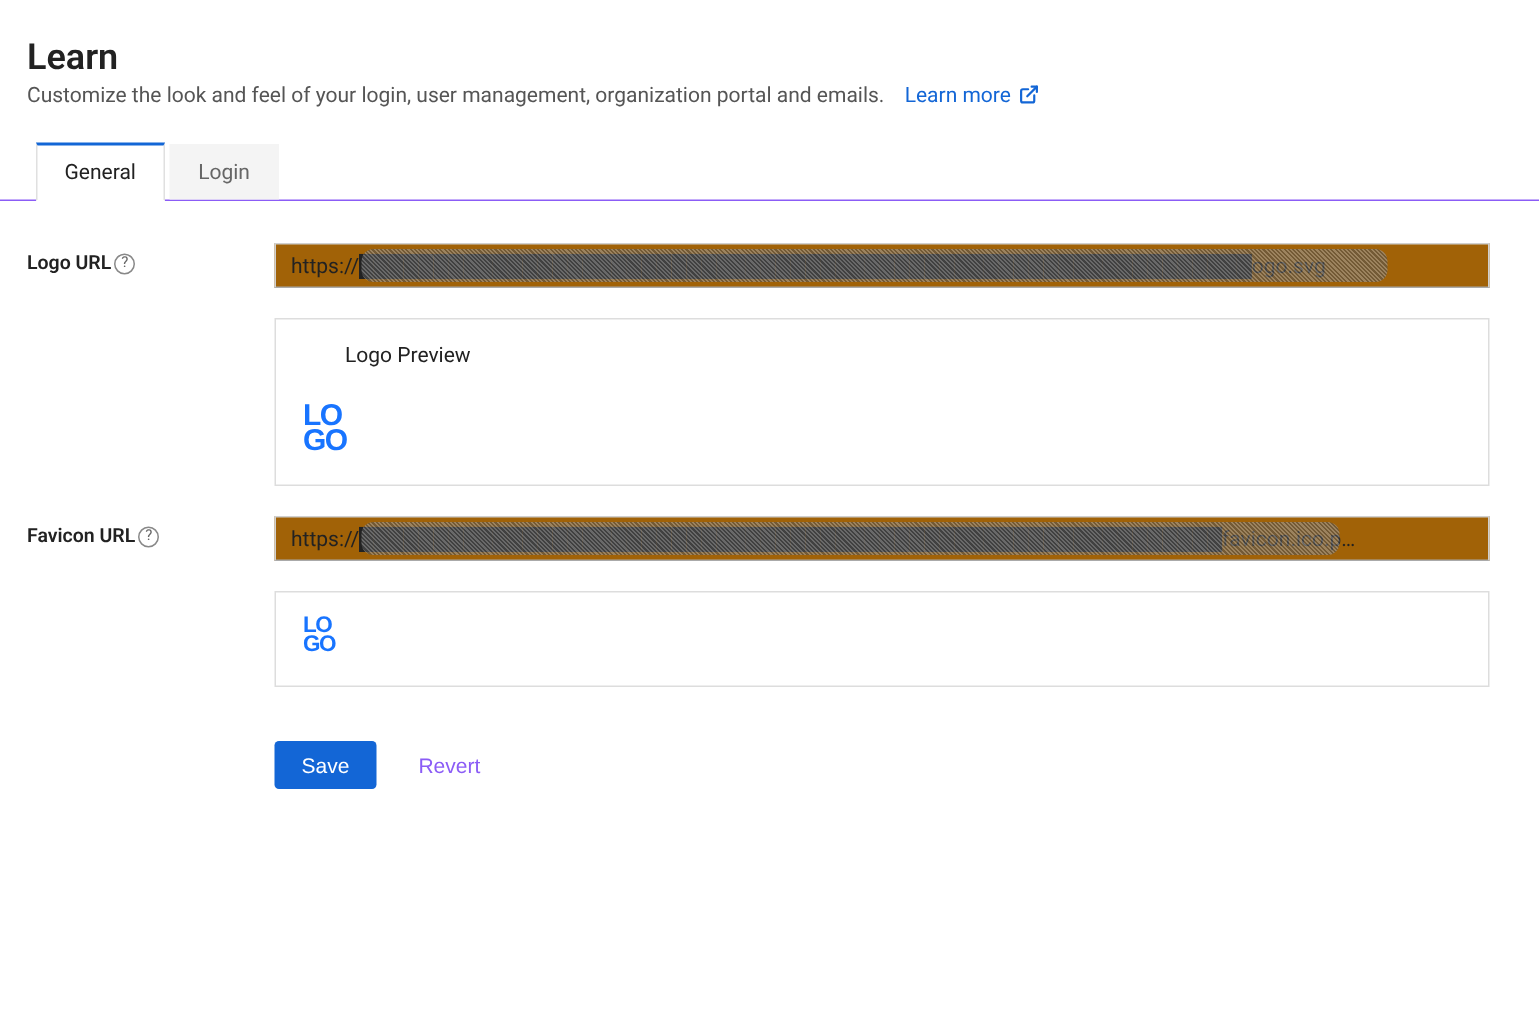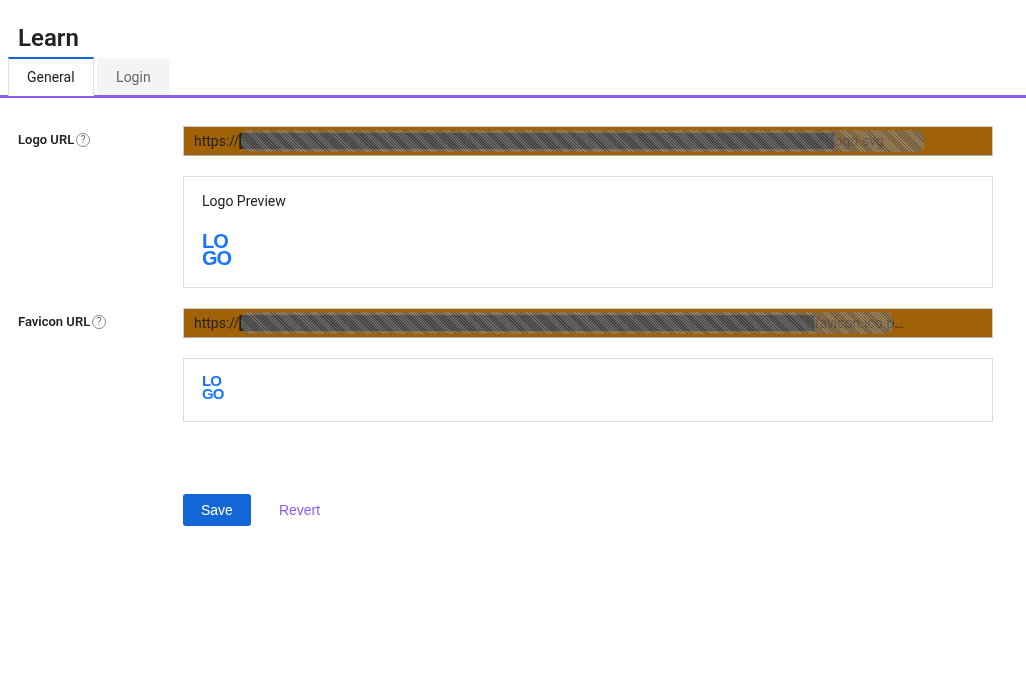--- a/index.html
+++ b/index.html
@@ -25,22 +25,22 @@
     font-size: 14px;
     margin-bottom: 22px;
   }
   a.learn-more {
     color: #1366d6;
     text-decoration: none;
     margin-left: 10px;
   }
   .ext-icon { vertical-align: -2px; margin-left: 2px; }
   .tabstrip {
-    border-bottom: 3px solid #8b5cf6;
-    padding-left: 8px;
+    border-bottom: 1px solid #8b5cf6;
+    padding-left: 24px;
     margin: 0 -18px;
   }
   .tab {
     display: inline-block;
     padding: 10px 18px;
     font-size: 14px;
     color: #666;
     background: #f4f4f4;
     border: 1px solid transparent;
     border-bottom: none;
@@ -115,35 +115,36 @@
   }
   .preview-box {
     margin-top: 20px;
     border: 1px solid #ddd;
     padding: 16px 18px 20px 18px;
   }
   .preview-title {
     font-size: 14px;
     color: #222;
     margin-bottom: 24px;
+    margin-left: 28px;
   }
   .logo-glyph {
     color: #1874ff;
     font-weight: 900;
     letter-spacing: -1px;
     line-height: 0.85;
     font-family: Arial, sans-serif;
   }
   .logo-glyph.large { font-size: 20px; }
   .logo-glyph.small { font-size: 15px; }
   .button-row {
     display: flex;
     gap: 24px;
     align-items: center;
-    margin-top: 52px;
+    margin-top: 16px;
   }
   .btn-primary {
     background: #1366d6;
     color: #fff;
     border: none;
     border-radius: 3px;
     padding: 8px 18px;
     font-size: 14px;
     cursor: pointer;
   }
@@ -154,20 +155,31 @@
     font-size: 14px;
     cursor: pointer;
     padding: 8px 4px;
   }
 </style>
 </head>
 <body>
 
 <div class="page">
   <h1 class="page-title">Learn</h1>
+  <div class="subtitle">
+    <span>Customize the look and feel of your login, user management, organization portal and emails.</span>
+    <a href="#" class="learn-more">
+      <span>Learn more</span>
+      <svg class="ext-icon" width="14" height="14" viewBox="0 0 24 24" fill="none" stroke="#1366d6" stroke-width="2.5" stroke-linecap="round" stroke-linejoin="round">
+          <path d="M18 13v6a2 2 0 0 1-2 2H5a2 2 0 0 1-2-2V8a2 2 0 0 1 2-2h6"></path>
+          <polyline points="15 3 21 3 21 9"></polyline>
+          <line x1="10" y1="14" x2="21" y2="3"></line>
+        </svg>
+    </a>
+  </div>
 
   <div class="tabstrip">
     <div class="tab active">General</div>
     <div class="tab">Login</div>
   </div>
 
   <div class="form-area">
 
     <div class="row">
       <div class="row-label">

